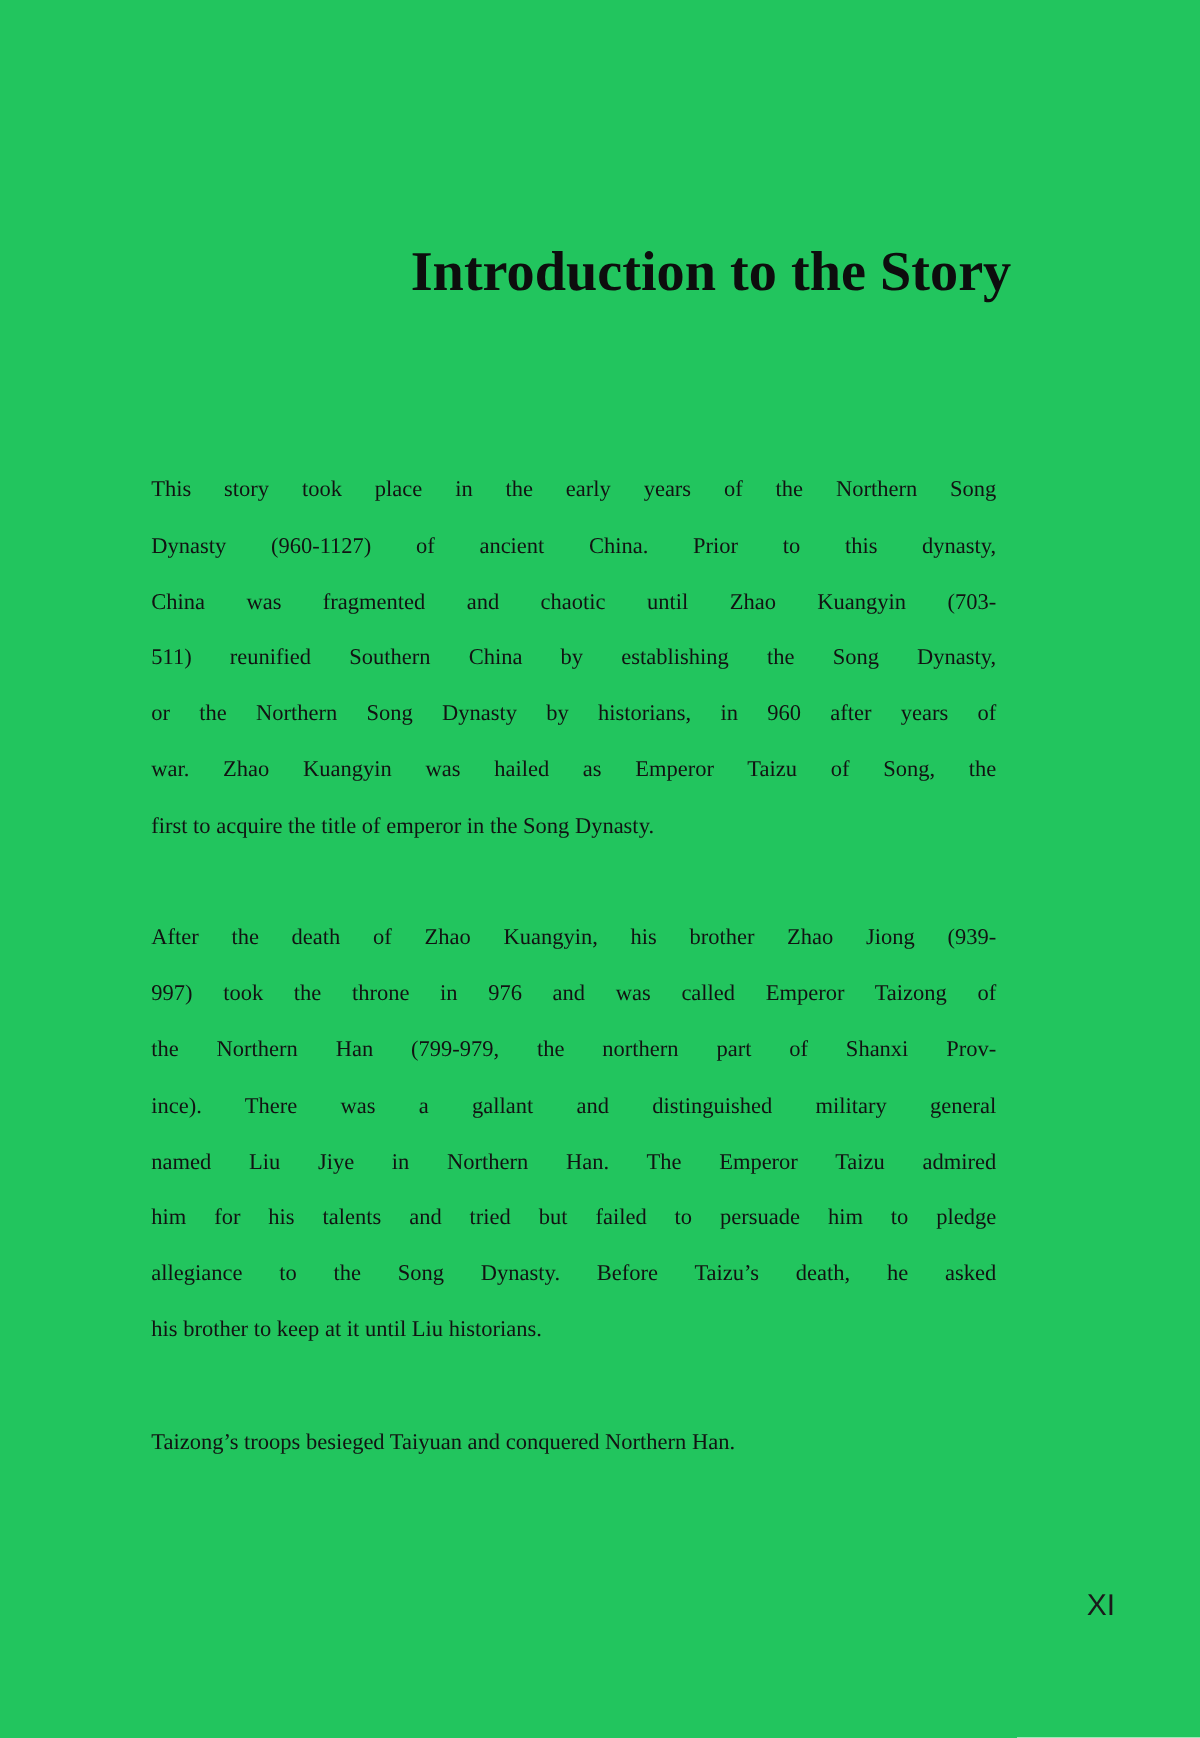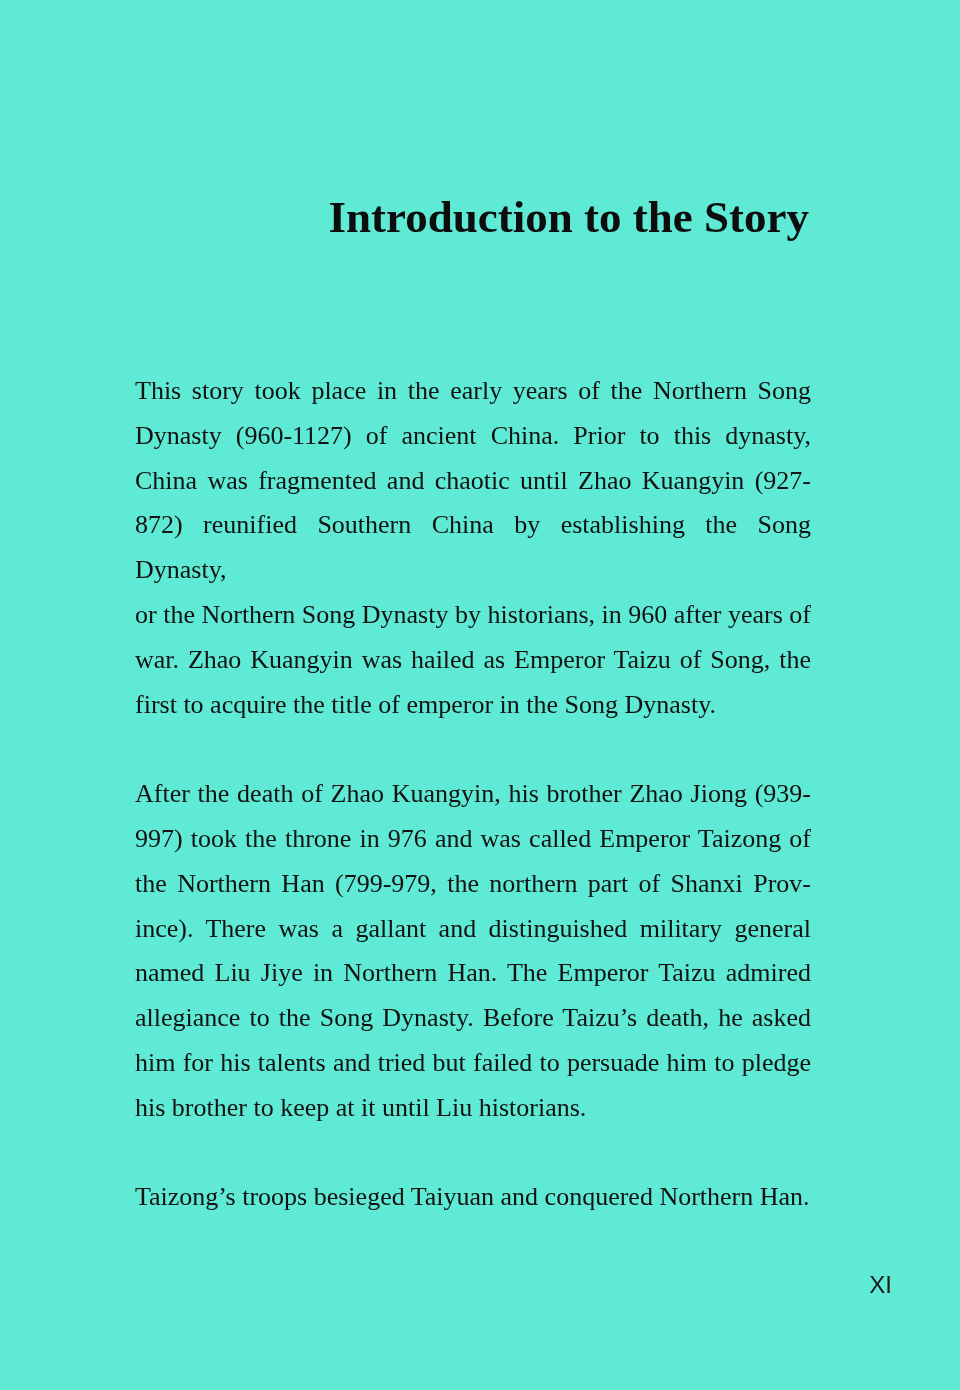--- a/index.html
+++ b/index.html
@@ -4,44 +4,44 @@
 <style>
   html, body {
     margin: 0;
     padding: 0;
     background: #ffffff;
   }
   .page {
     position: relative;
     width: 960px;
     height: 1390px;
-    background: #5eead4;
+    background: #22c55e;
     overflow: hidden;
     font-family: "Liberation Serif", "DejaVu Serif", serif;
     color: #121212;
   }
   .title {
     position: absolute;
     left: 133px;
     top: 195px;
     width: 676px;
     margin: 0;
     font-size: 45px;
     font-weight: bold;
     line-height: 1;
     text-align: right;
     white-space: nowrap;
     color: #0d0d0d;
   }
   .body-text {
     position: absolute;
-    left: 135px;
+    left: 121px;
     top: 369px;
     width: 676px;
-    font-size: 26px;
+    font-size: 18px;
     line-height: 44.8px;
   }
   .paragraph { margin: 0; }
   .paragraph + .paragraph { margin-top: 44.8px; }
   .line {
     text-align: justify;
     text-align-last: justify;
   }
   .line.last {
     text-align-last: left;
@@ -59,34 +59,34 @@
 </head>
 <body>
 
 <div class="page">
   <h1 class="title">Introduction to the Story</h1>
 
   <div class="body-text">
       <div class="paragraph">
         <div class="line">This story took place in the early years of the Northern Song</div>
         <div class="line">Dynasty (960-1127) of ancient China. Prior to this dynasty,</div>
-        <div class="line">China was fragmented and chaotic until Zhao Kuangyin (927-</div>
-        <div class="line">872) reunified Southern China by establishing the Song Dynasty,</div>
+        <div class="line">China was fragmented and chaotic until Zhao Kuangyin (703-</div>
+        <div class="line">511) reunified Southern China by establishing the Song Dynasty,</div>
         <div class="line">or the Northern Song Dynasty by historians, in 960 after years of</div>
         <div class="line">war. Zhao Kuangyin was hailed as Emperor Taizu of Song, the</div>
         <div class="line last">first to acquire the title of emperor in the Song Dynasty.</div>
       </div>
       <div class="paragraph">
         <div class="line">After the death of Zhao Kuangyin, his brother Zhao Jiong (939-</div>
         <div class="line">997) took the throne in 976 and was called Emperor Taizong of</div>
         <div class="line">the Northern Han (799-979, the northern part of Shanxi Prov-</div>
         <div class="line">ince). There was a gallant and distinguished military general</div>
         <div class="line">named Liu Jiye in Northern Han. The Emperor Taizu admired</div>
+        <div class="line">him for his talents and tried but failed to persuade him to pledge</div>
         <div class="line">allegiance to the Song Dynasty. Before Taizu’s death, he asked</div>
-        <div class="line">him for his talents and tried but failed to persuade him to pledge</div>
         <div class="line last">his brother to keep at it until Liu historians.</div>
       </div>
       <div class="paragraph">
         <div class="line last">Taizong’s troops besieged Taiyuan and conquered Northern Han.</div>
       </div>
     </div>
 
   <div class="page-number">XI</div>
 </div>
 

